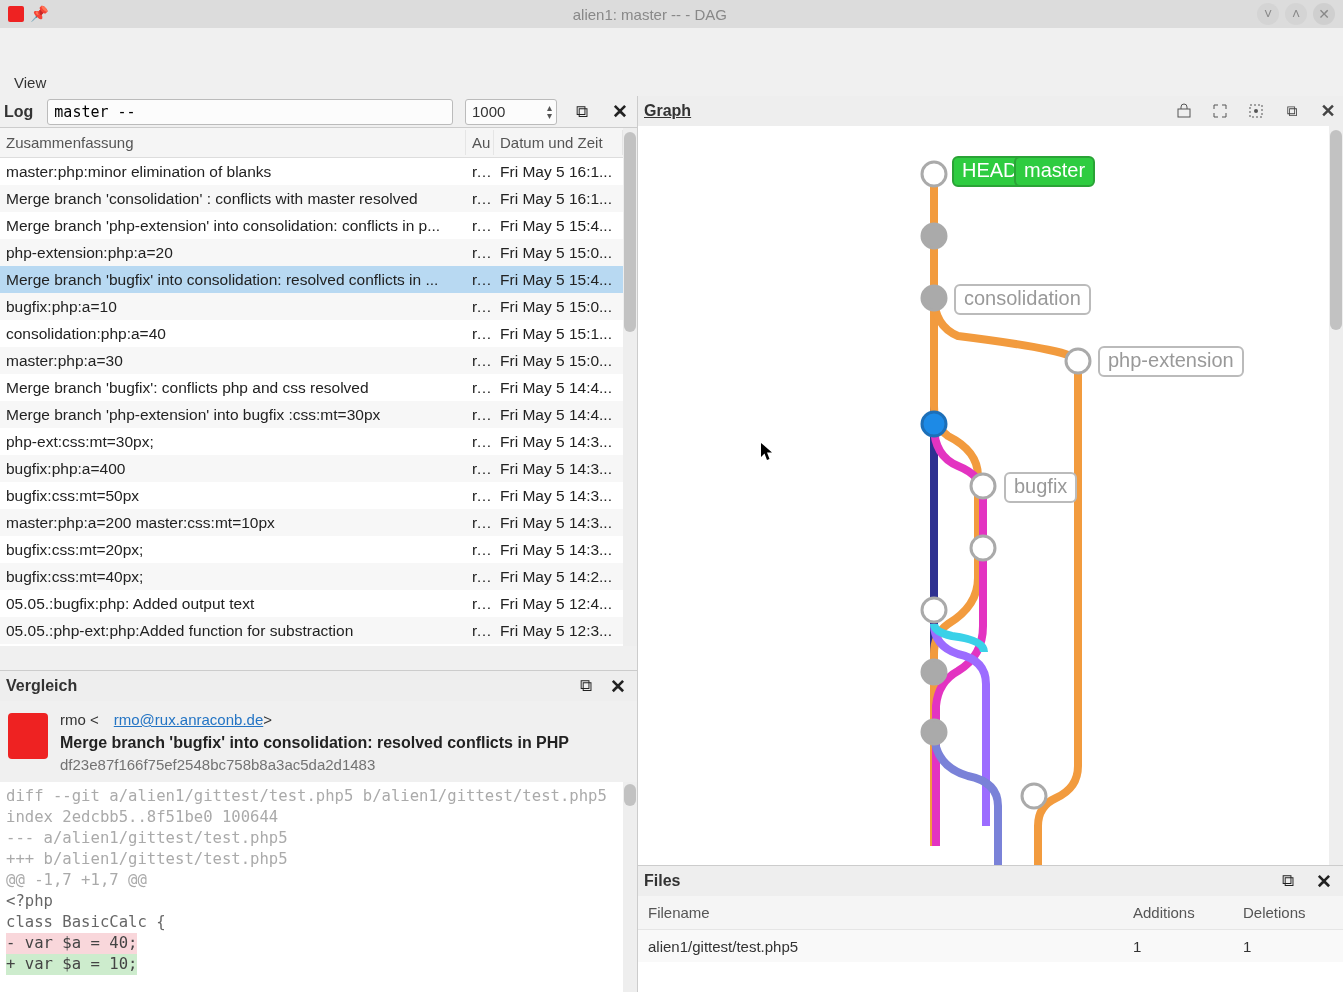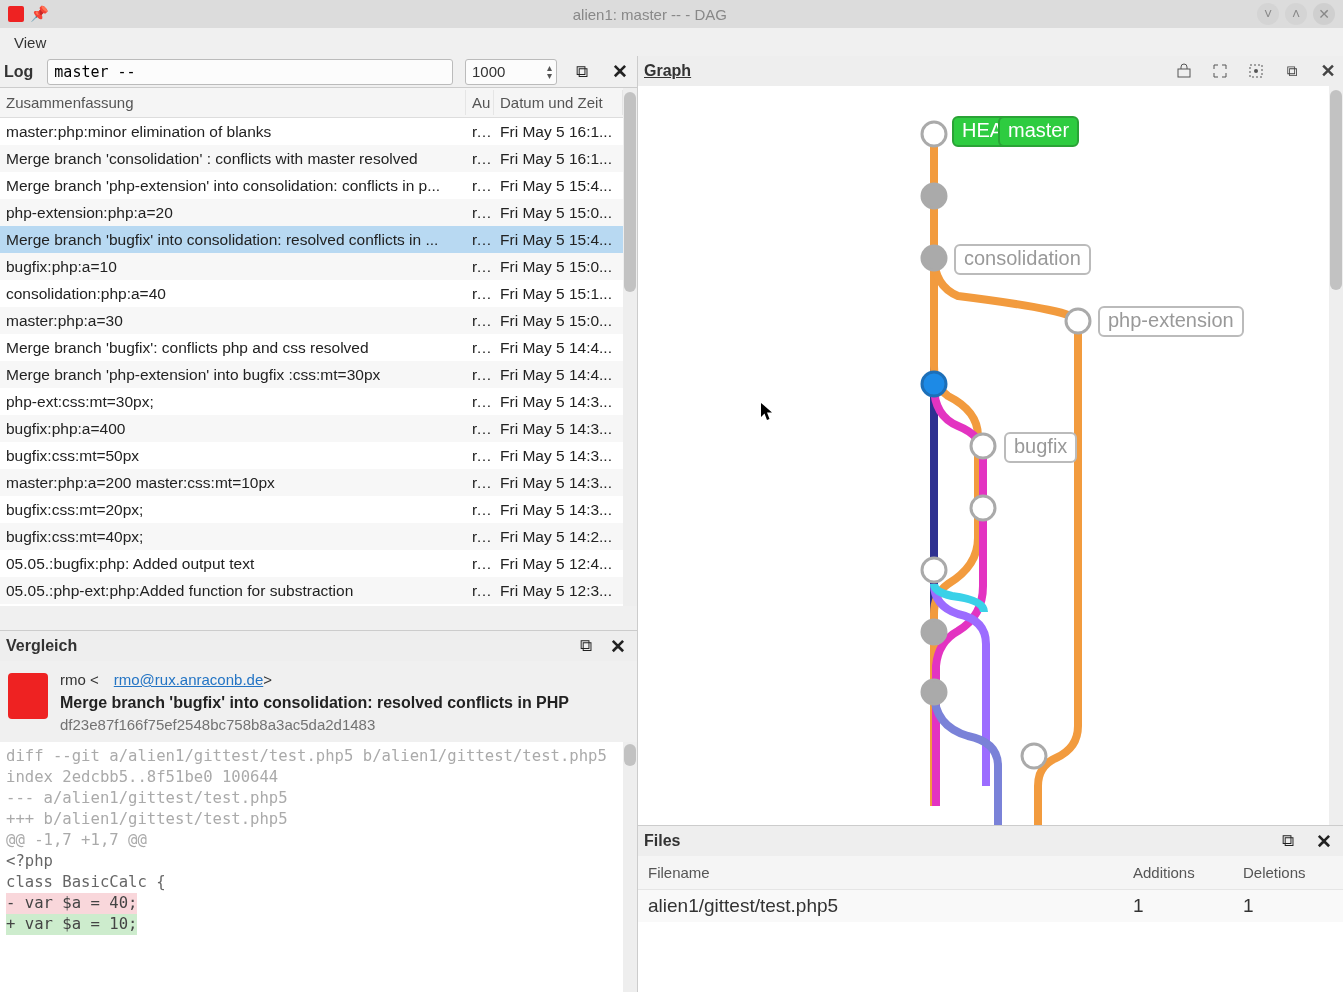--- a/index.html
+++ b/index.html
@@ -2,21 +2,21 @@
 <html><head>
 <meta charset="utf-8">
 <style>
 * { box-sizing: border-box; margin: 0; padding: 0; }
 html, body { width: 1343px; height: 992px; font-family: sans-serif; font-size: 15px; background: #f0f0f0; color: #333; overflow: hidden; }
 .titlebar { height: 28px; background: #dcdcdc; display: flex; align-items: center; padding: 0 8px; }
 .titlebar .app-icon { width: 16px; height: 16px; background: #e22; border-radius: 2px; margin-right: 6px; }
 .titlebar .pin { color: #888; margin-right: auto; cursor: pointer; }
 .titlebar .title { flex: 1; text-align: center; color: #888; font-size: 15px; }
 .titlebar .winbtn { width: 22px; height: 22px; border-radius: 50%; background: #d4d4d4; color: #888; display: flex; align-items: center; justify-content: center; margin-left: 6px; cursor: pointer; font-size: 14px;}
-.menubar { height: 28px; background: #f0f0f0; display: flex; align-items: center; padding: 0 8px; font-size: 15px; }
+.menubar { height: 28px; background: #f0f0f0; display: flex; align-items: center; padding: 0 8px; font-size: 15px; margin-top: 40px; }
 .menubar span { padding: 2px 6px; cursor: pointer; }
 .content { display: flex; height: calc(100% - 56px); }
 .left-col { width: 638px; display: flex; flex-direction: column; border-right: 1px solid #ccc; }
 .right-col { flex: 1; display: flex; flex-direction: column; }
 
 
 .log-bar { height: 32px; display: flex; align-items: center; gap: 12px; padding: 0 4px; border-bottom: 1px solid #ccc; }
 .log-bar .lbl { font-weight: bold; font-size: 16px; margin-right: 2px; }
 .log-bar input.rev { flex: 1; height: 26px; border: 1px solid #bbb; border-radius: 3px; padding: 0 6px; font-family: monospace; font-size: 15px; background: #fcfcfc; }
 .log-bar .spin { width: 92px; height: 26px; border: 1px solid #bbb; border-radius: 3px; display: flex; align-items: center; padding: 0 6px; background: #fcfcfc; position: relative; }
@@ -77,21 +77,21 @@
 
 
 .files-panel { flex: 0 0 166px; background: #f8f8f8; display: flex; flex-direction: column; }
 .files-head { height: 30px; display: flex; align-items: center; justify-content: space-between; padding: 0 6px; background: #eee;}
 .files-table { flex: 1; background: #fff; }
 .files-table .fh { display: flex; background: #f5f5f5; height: 34px; align-items: center; border-bottom: 1px solid #e5e5e5; color: #555;}
 .files-table .fh .fc, .files-table .fr .fc { padding: 4px 10px; }
 .fc0 { flex: 1; }
 .fc1 { width: 110px; }
 .fc2 { width: 110px; }
-.files-table .fr { display: flex; height: 32px; align-items: center; background: #f9f9f9; color: #333; font-size: 19px;}
+.files-table .fr { display: flex; height: 32px; align-items: center; background: #f9f9f9; color: #333; font-size: 15px;}
 
 svg.graph-svg { position: absolute; left: 0; top: 0; }
 .cursor-arrow { position: absolute; width: 14px; height: 20px; color: #000; }
 </style>
 </head>
 <body>
 
 <div class="titlebar">
   <div class="app-icon"></div>
   <span class="pin">📌</span>
@@ -306,21 +306,21 @@
             <circle cx="296" cy="298" r="12" fill="#1d8ae6" stroke="#1d6fb8" stroke-width="3"></circle>
             <circle cx="345" cy="360" r="12" fill="#fff" stroke="#aaa" stroke-width="3"></circle>
             <circle cx="345" cy="422" r="12" fill="#fff" stroke="#aaa" stroke-width="3"></circle>
             <circle cx="296" cy="484" r="12" fill="#fff" stroke="#aaa" stroke-width="3"></circle>
             <circle cx="296" cy="546" r="12" fill="#aaa" stroke="#aaa" stroke-width="3"></circle>
             <circle cx="296" cy="606" r="12" fill="#aaa" stroke="#aaa" stroke-width="3"></circle>
             <circle cx="396" cy="670" r="12" fill="#fff" stroke="#aaa" stroke-width="3"></circle>
           </svg>
 
           <div class="badge green" style="left:314px; top:30px;">HEAD</div>
-          <div class="badge green" style="left:360px; top:30px;">master</div>
+          <div class="badge green" style="left:376px; top:30px;">master</div>
           <div class="badge grey" style="left:316px; top:158px;">consolidation</div>
           <div class="badge grey" style="left:460px; top:220px;">php-extension</div>
           <div class="badge grey" style="left:366px; top:346px;">bugfix</div>
 
           <svg class="cursor-arrow" style="left:122px; top:316px;" viewBox="0 0 14 20">
               <path d="M1 1 L1 15 L4.5 11.5 L7 18 L9.5 17 L7 10.5 L12 10.5 Z" fill="#000"></path>
             </svg>
         </div>
         <div class="graph-scroll">
           <div class="gthumb"></div>

